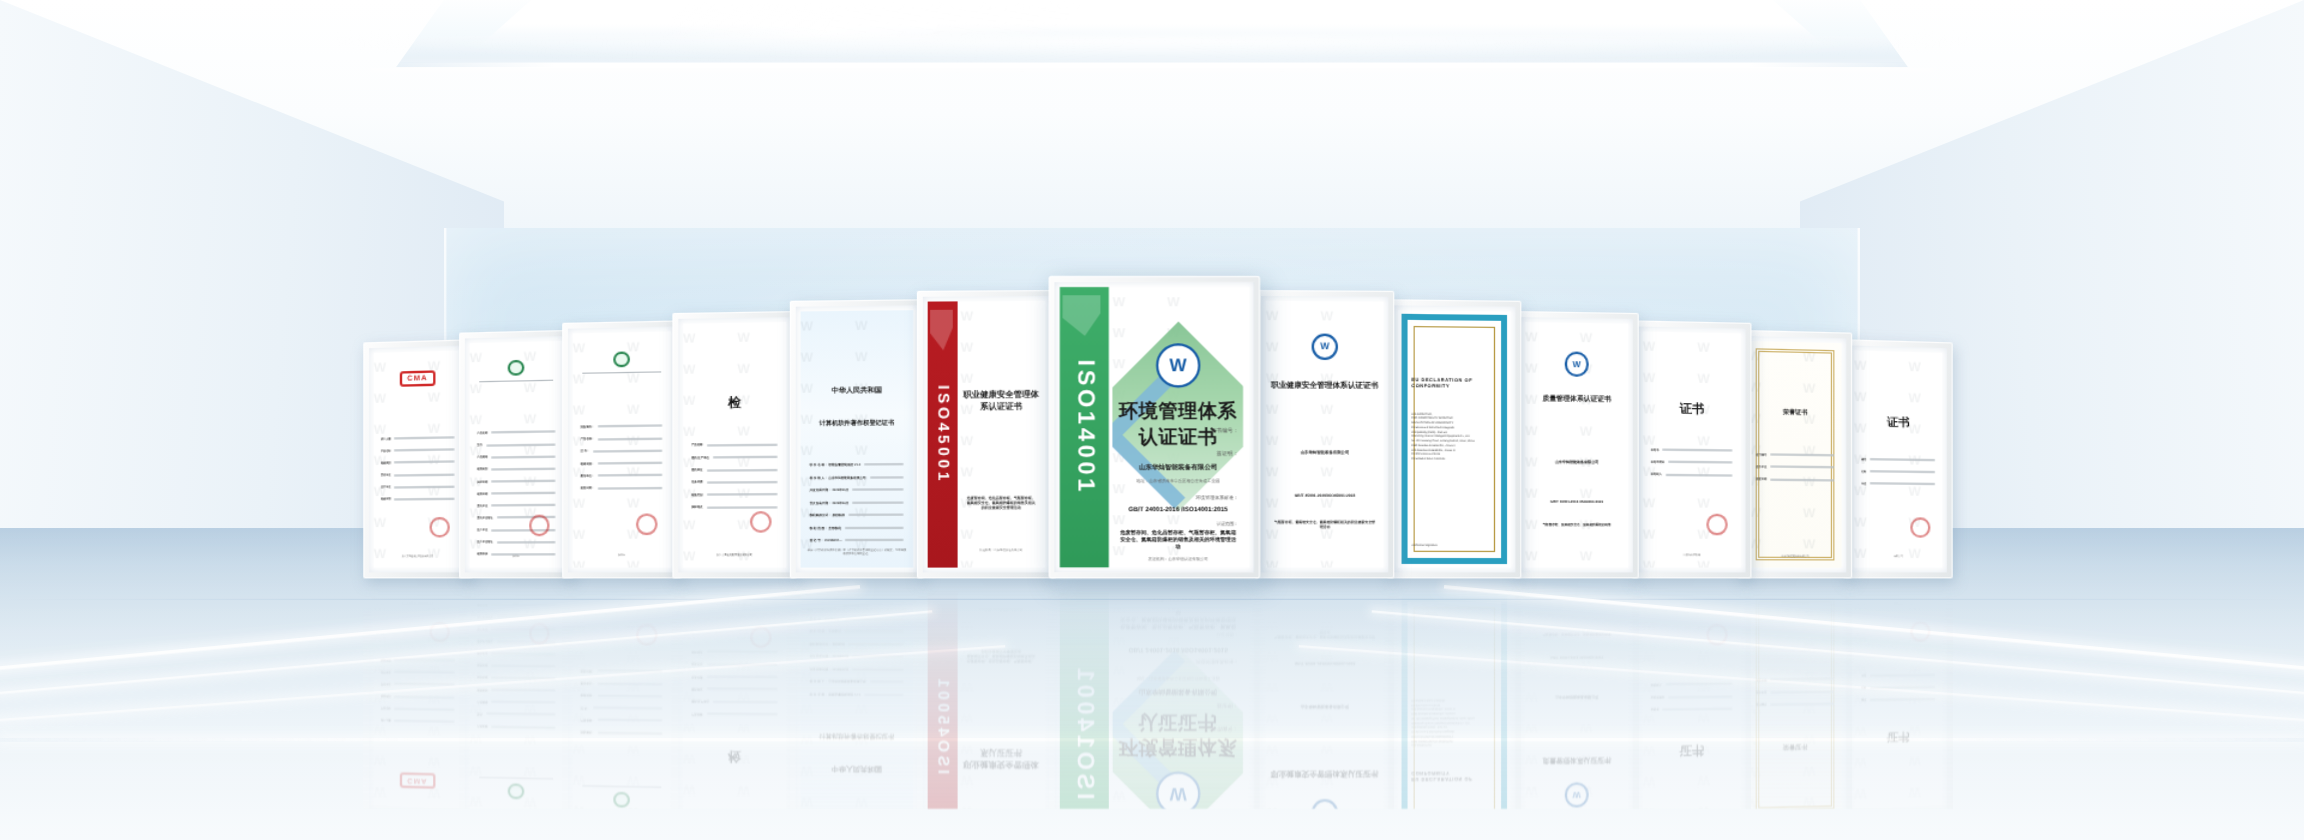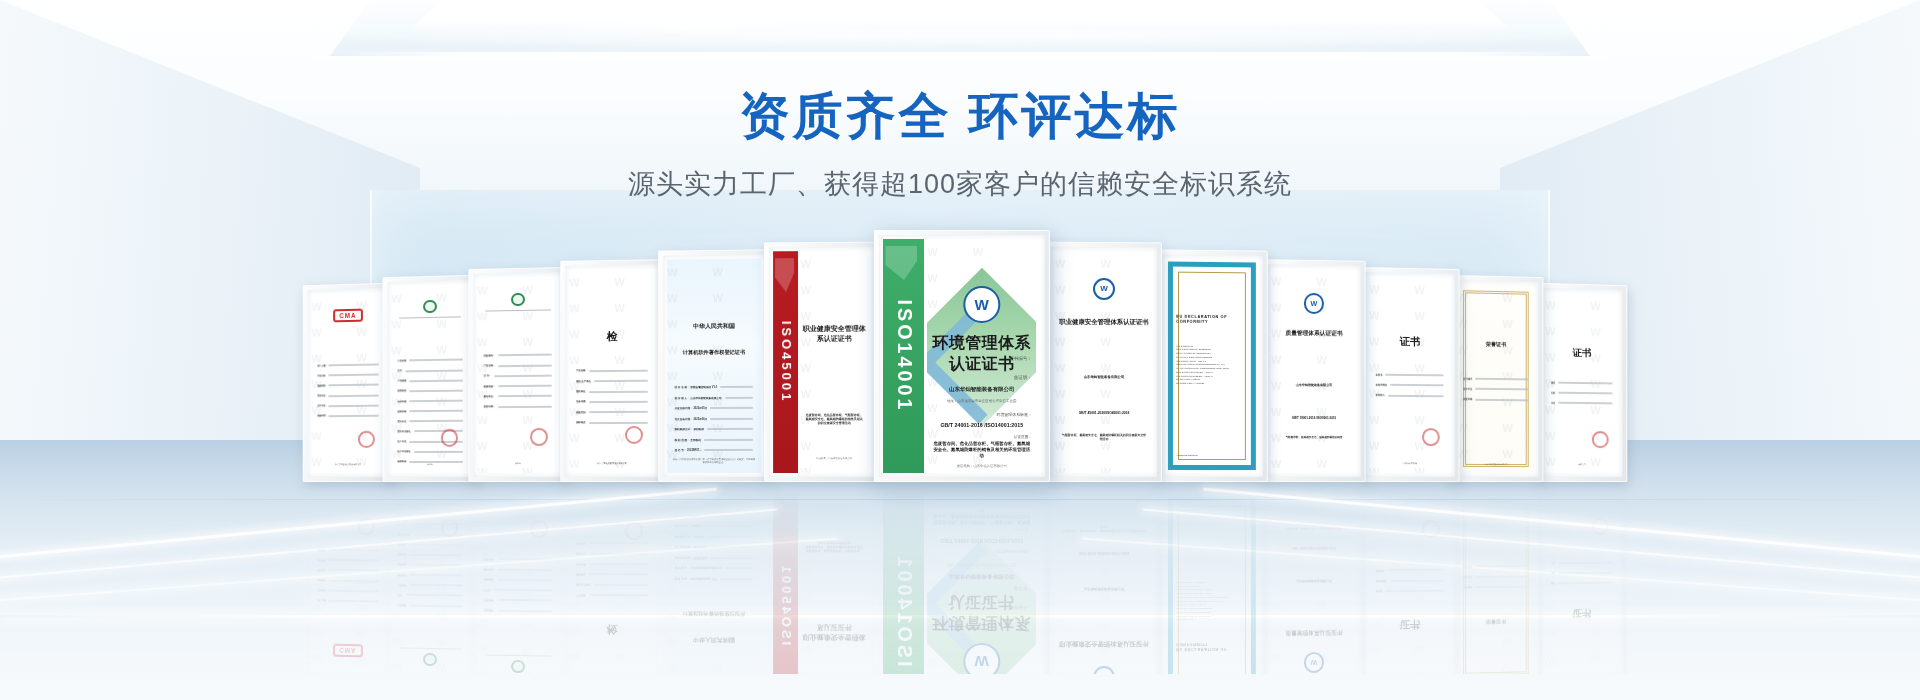--- a/index.html
+++ b/index.html
@@ -304,24 +304,20 @@
     <div class="floor-gloss"></div>
     <div class="streak s1"></div>
     <div class="streak s2"></div>
     <div class="streak s3"></div>
     <div class="streak s4"></div>
     <div class="streak s5"></div>
     <div class="streak s6"></div>
     <div class="streak s-h"></div>
   </div>
 
-  <div class="headings">
-    <div class="title">资质齐全 环评达标</div>
-    <div class="subtitle">源头实力工厂、获得超100家客户的信赖安全标识系统</div>
-  </div>
 
   <div class="cert-wall" id="certwall">
       <div class="cert" style="left: 12px; width: 92px; height: 198px; z-index: 1; transform: perspective(900px) rotateY(-7.5deg); transform-origin: center bottom;">
         <div class="mat">
           <div class="paper">
             <div class="wmk">W W W W W W W W W W W W W W W W W W W W W W W W W W W W W W W W W W W W</div>
             <div style="position: absolute; left: 0px; right: 0px; top: 9%; text-align: center;"><span class="cma-box" style="font-size: 6.34483px;">CMA</span></div>
             <div style="position: absolute; left: 8%; right: 8%; top: 38%;">
               <div style="display: flex; align-items: center; gap: 3px; margin-bottom: 2.06207px;">
                 <div style="font-size: 2.14138px; color: rgb(51, 51, 51); white-space: nowrap; font-weight: 600;">浙江方圆</div>

